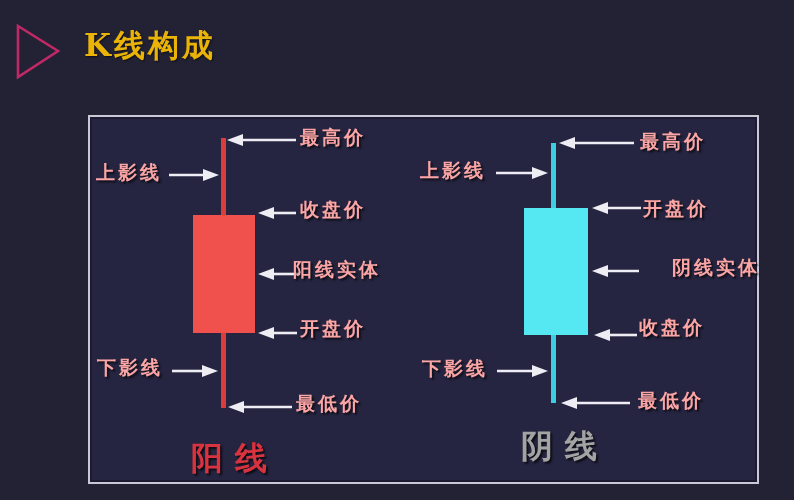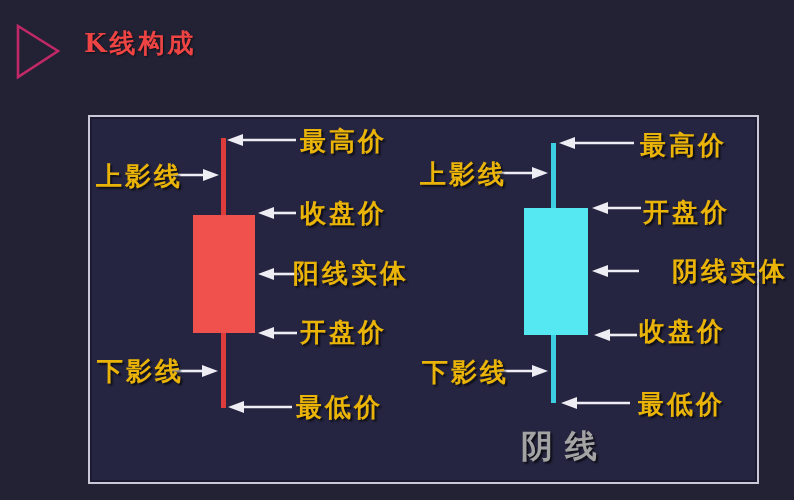--- a/index.html
+++ b/index.html
@@ -8,22 +8,22 @@
     width: 794px; height: 500px;
     background: #232235;
     overflow: hidden;
     font-family: "DejaVu Sans", "Liberation Sans", sans-serif;
   }
   
   .title-triangle { position: absolute; left: 15px; top: 23px; }
   .page-title {
     position: absolute; left: 84px; top: 30px;
     font-family: "DejaVu Serif", "Liberation Serif", serif;
-    font-size: 26px; font-weight: bold; line-height: 1;
-    color: #ef4444; letter-spacing: 3px;
+    font-size: 31px; font-weight: bold; line-height: 1;
+    color: #eab308; letter-spacing: 3px;
     text-shadow: 1px 1px 2px rgba(0,0,0,.6);
   }
   
   .diagram-box {
     position: absolute; left: 88px; top: 115px;
     width: 667px; height: 365px;
     border: 2px solid #c9c8d6;
     background: #262541;
     box-shadow: inset 0 0 0 2px rgba(20,20,40,.55);
   }
@@ -33,21 +33,21 @@
   .bull-body  { left: 193px; top: 215px; width: 62px; height: 118px; background: #f0514d; }
   .bear-wick  { left: 551px; top: 143px; width: 5px;  height: 260px; background: #3ccfe2; }
   .bear-body  { left: 524px; top: 208px; width: 64px; height: 127px; background: #55e8f2; }
   
   .arrows { position: absolute; left: 0; top: 0; width: 794px; height: 500px; pointer-events: none; }
   .arrows line    { stroke: #eeedf4; stroke-width: 2.6; }
   .arrows polygon { fill: #eeedf4; }
   
   .lbl {
     position: absolute;
-    color: #eab308; font-size: 26px; font-weight: bold; line-height: 1;
+    color: #fca5a5; font-size: 19px; font-weight: bold; line-height: 1;
     letter-spacing: 3px; white-space: nowrap;
     text-shadow: 2px 2px 2px rgba(0,0,0,.65);
   }
   .lbl-bull-upper  { left:  96px; top: 163px; }
   .lbl-bull-high   { left: 300px; top: 128px; }
   .lbl-bull-close  { left: 300px; top: 200px; }
   .lbl-bull-body   { left: 293px; top: 260px; }
   .lbl-bull-open   { left: 300px; top: 319px; }
   .lbl-bull-lower  { left:  97px; top: 358px; }
   .lbl-bull-low    { left: 296px; top: 394px; }
@@ -145,20 +145,21 @@
     </g>
   </svg>
 
   <div class="lbl lbl-bull-upper">上影线</div>
   <div class="lbl lbl-bull-high">最高价</div>
   <div class="lbl lbl-bull-close">收盘价</div>
   <div class="lbl lbl-bull-body">阳线实体</div>
   <div class="lbl lbl-bull-open">开盘价</div>
   <div class="lbl lbl-bull-lower">下影线</div>
   <div class="lbl lbl-bull-low">最低价</div>
+  <div class="candle-name name-bull">阳线</div>
 
   <div class="lbl lbl-bear-upper">上影线</div>
   <div class="lbl lbl-bear-high">最高价</div>
   <div class="lbl lbl-bear-open">开盘价</div>
   <div class="lbl lbl-bear-body">阴线实体</div>
   <div class="lbl lbl-bear-close">收盘价</div>
   <div class="lbl lbl-bear-lower">下影线</div>
   <div class="lbl lbl-bear-low">最低价</div>
   <div class="candle-name name-bear">阴线</div>
 

